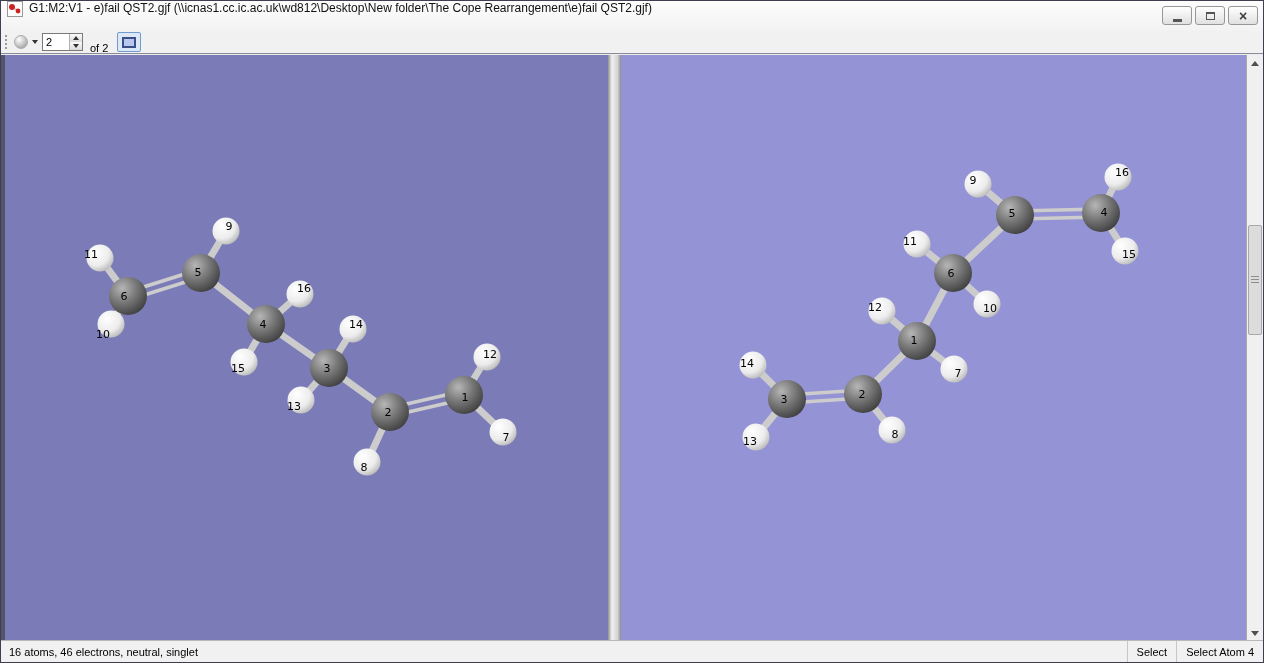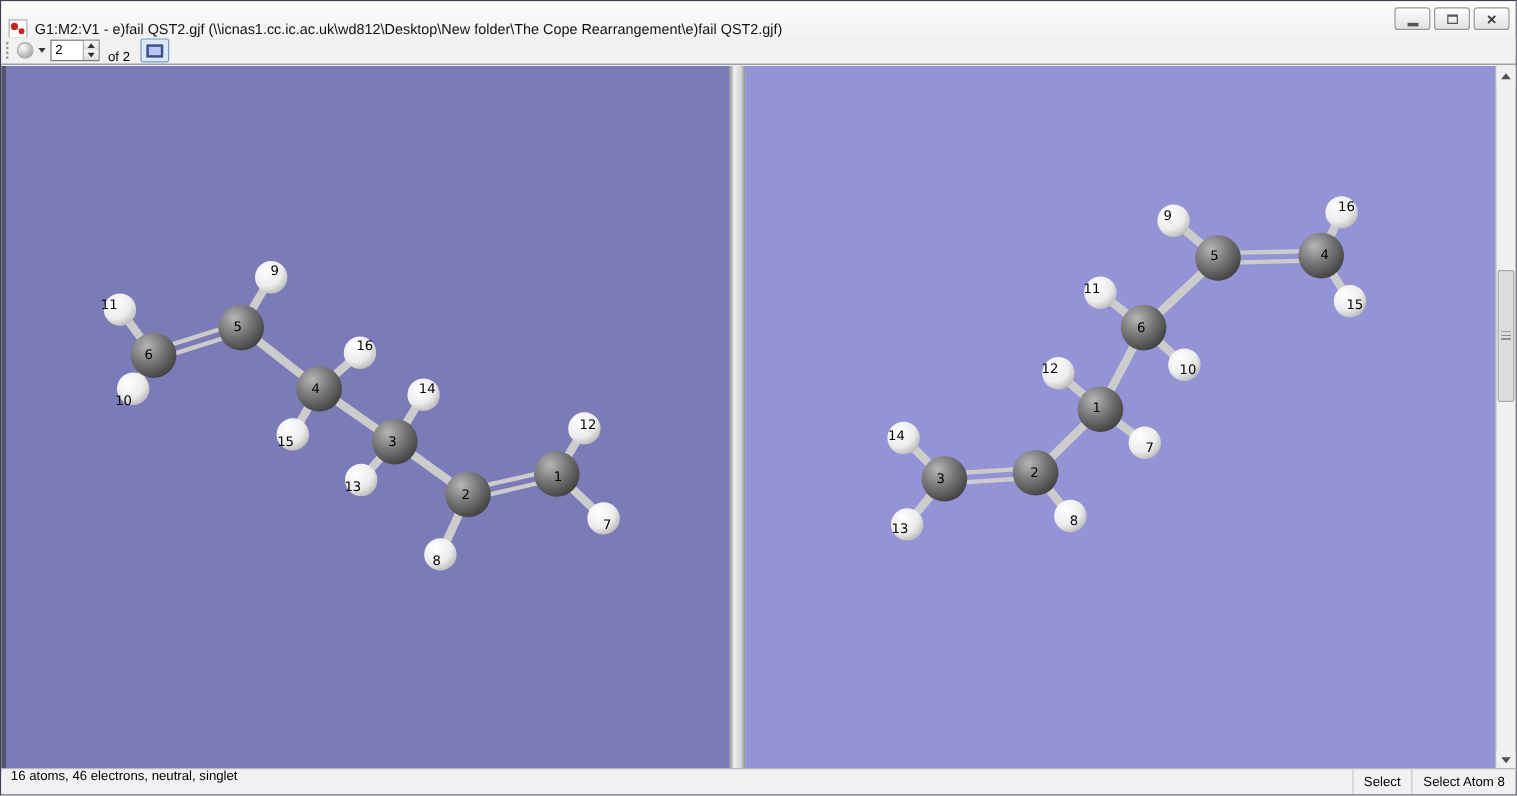--- a/index.html
+++ b/index.html
@@ -6,21 +6,21 @@
   html, body { background: #c8c8c8; font-family: "Liberation Sans", sans-serif; }
   #window {
     position: relative; width: 1264px; height: 663px;
     background: #ececec; border: 1px solid #3f3f52; overflow: hidden;
   }
   
   .titlebar {
     position: absolute; top: 0; left: 0; right: 0; height: 46px;
     background: linear-gradient(#fdfdfd, #ededed);
     border-bottom: 1px solid #d8d8d8;
-    display: flex; align-items: center; padding: 0 6px;
+    display: flex; padding: 0 6px;
   }
   .app-icon { width: 16px; height: 16px; margin-right: 6px; flex: 0 0 auto; }
   .title-text { font-size: 12px; color: #111; white-space: nowrap; overflow: hidden; }
   .win-buttons { position: absolute; right: 5px; top: 5px; display: flex; gap: 3px; }
   .win-btn {
     width: 30px; height: 19px; border: 1px solid #979797; border-radius: 3px;
     background: linear-gradient(#ffffff, #e0e0e0);
     display: flex; align-items: center; justify-content: center; cursor: default;
   }
   .glyph-min { width: 9px; height: 3px; background: #555; margin-top: 9px; }
@@ -79,21 +79,21 @@
   .sb-thumb {
     position: absolute; left: 1px; top: 170px; width: 14px; height: 110px;
     background: #dcdcdc; border: 1px solid #a8a8a8; border-radius: 2px;
     display: flex; align-items: center; justify-content: center;
   }
   .grip-lines { width: 8px; height: 8px; background: repeating-linear-gradient(#8d8d8d 0 1px, transparent 1px 3px); }
   
   .statusbar {
     position: absolute; left: 0; bottom: 0; width: 100%; height: 22px;
     background: #f1f1f1; border-top: 1px solid #b9b9b9;
-    display: flex; font-size: 11px; color: #000;
+    display: flex; align-items: center; font-size: 11px; color: #000;
   }
   .status-left { padding-left: 8px; }
   .spacer { flex: 1; }
   .status-pane { border-left: 1px solid #c6c6c6; padding: 0 9px; height: 100%; display: flex; align-items: center; }
 </style>
 </head>
 <body>
 
 <div id="window">
 
@@ -285,16 +285,16 @@
           <span class="tri-down"></span>
         </div>
     </div>
     <div class="frame-strip right"></div>
   </div>
 
   <div class="statusbar">
     <span class="status-left">16 atoms, 46 electrons, neutral, singlet</span>
     <span class="spacer"></span>
     <span class="status-pane">Select</span>
-    <span class="status-pane">Select Atom 8</span>
+    <span class="status-pane">Select Atom 4</span>
   </div>
 
 </div>
 
 </body></html>

